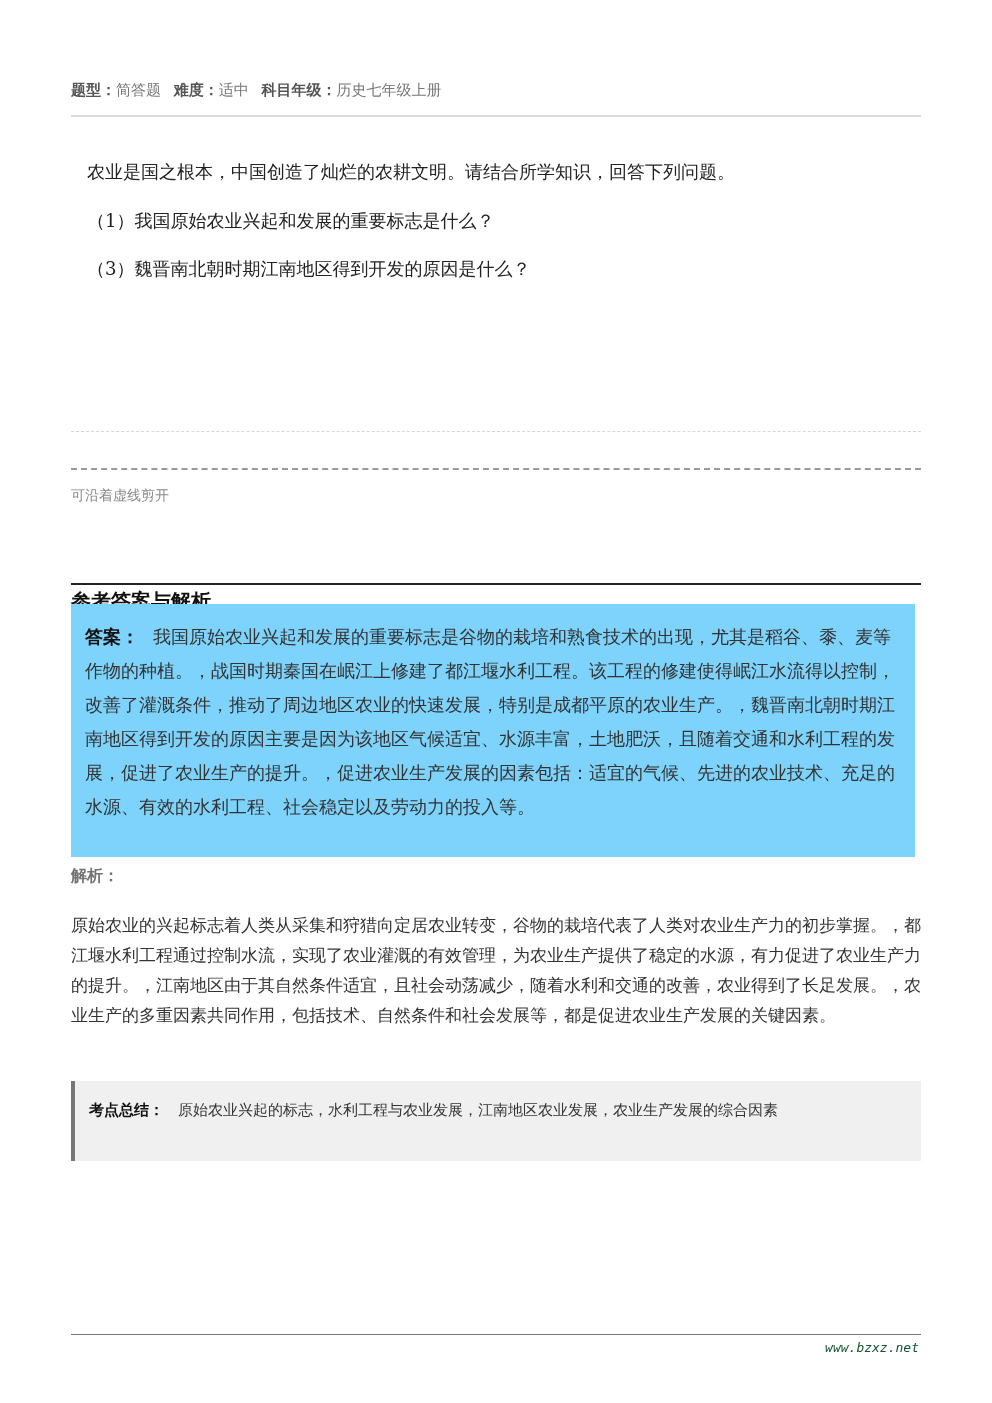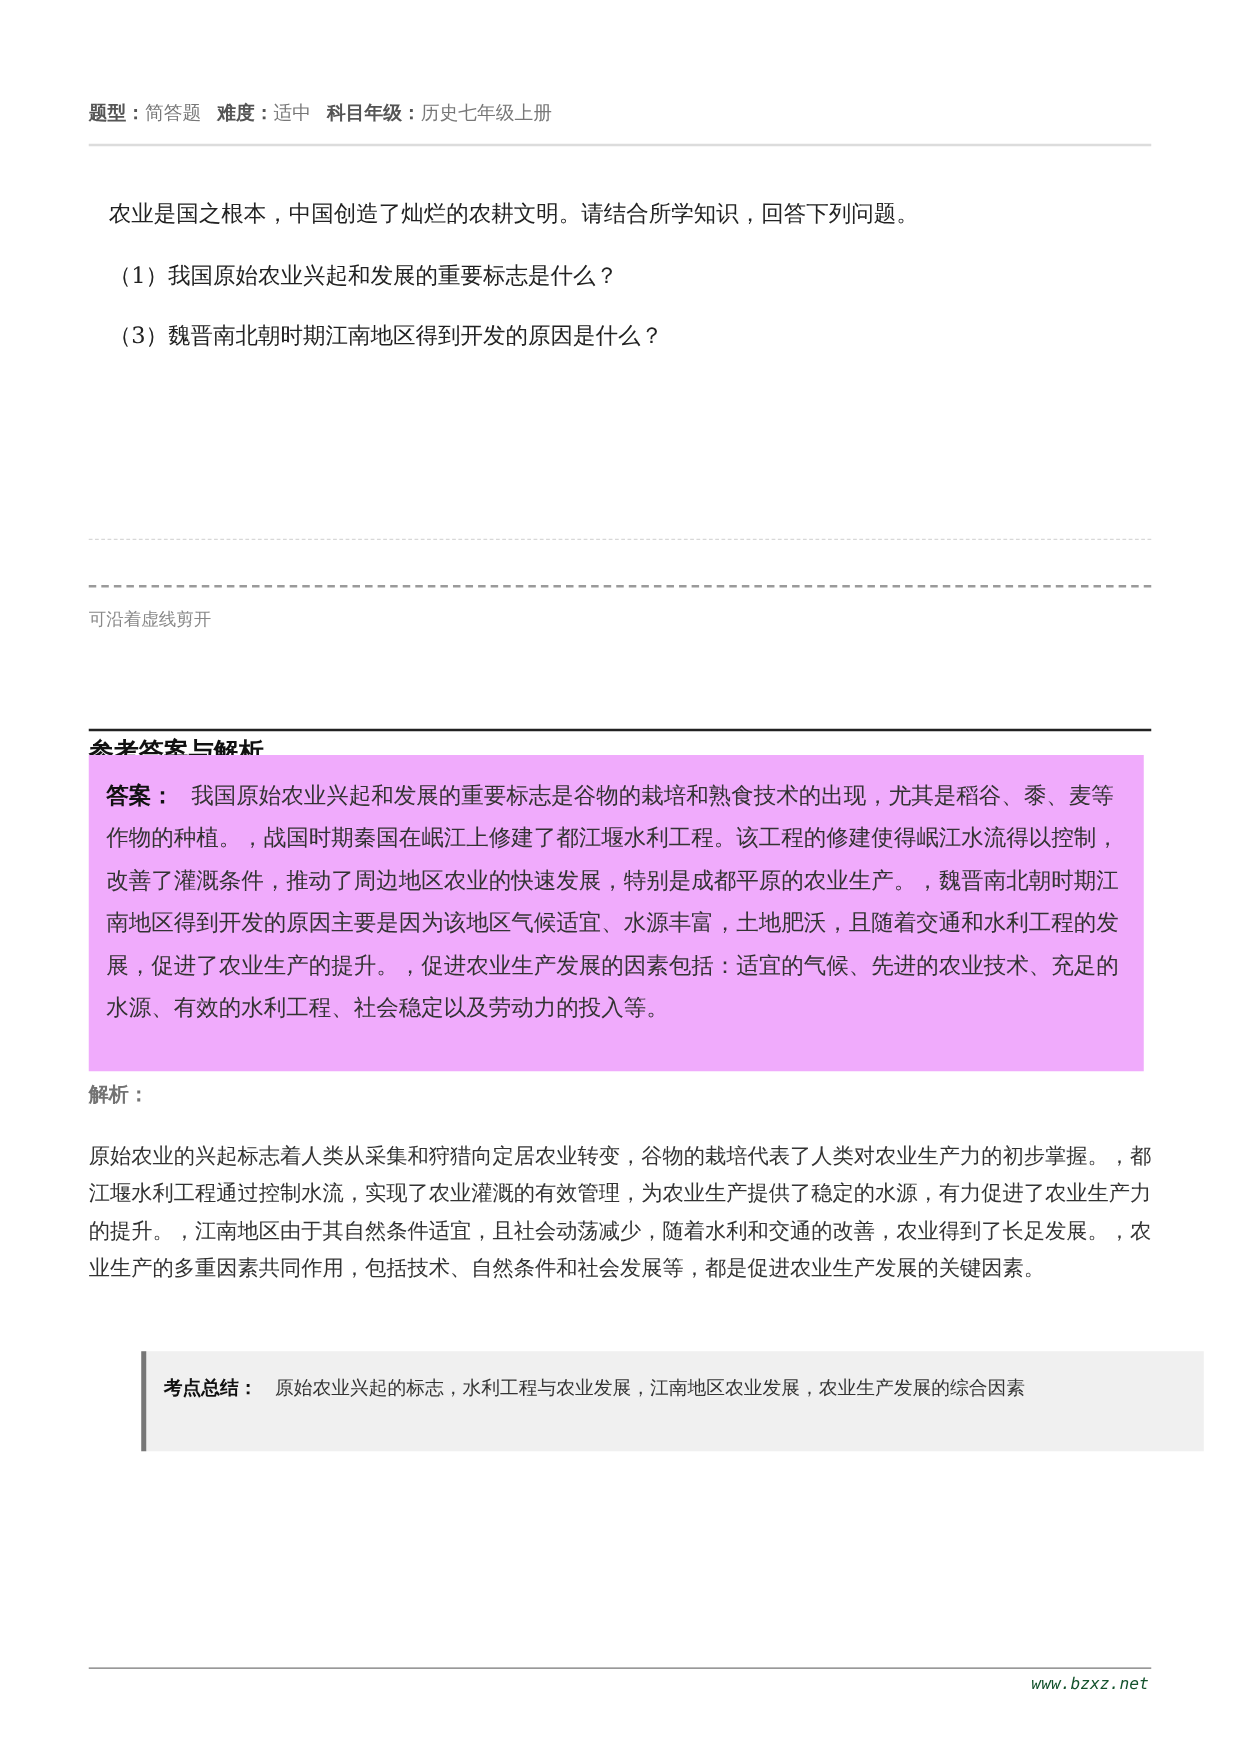--- a/index.html
+++ b/index.html
@@ -20,33 +20,33 @@
 
   .dash1 { position: absolute; left: 71px; width: 850px; top: 431px; border-top: 1px dashed #d8d8d8; }
   .dash2 { position: absolute; left: 71px; width: 850px; top: 468px; border-top: 2px dashed #9a9a9a; }
   .cut-note { position: absolute; left: 71px; width: 850px; top: 487px; text-align: left; font-size: 14px; color: #888; }
 
   .section-title { top: 548px; font-family: "DejaVu Sans", "Liberation Sans", sans-serif; font-weight: bold; font-size: 20px; color: #111; margin-top: 40px; }
   .section-line { position: absolute; left: 71px; width: 850px; top: 583px; border-top: 2px solid #222; }
 
   .answer-box {
     position: absolute; left: 71px; width: 810px; top: 604px;
-    background: #f0abfc; padding: 16px 20px 16px 14px;
+    background: #7dd3fc; padding: 16px 20px 16px 14px;
     font-size: 18px; line-height: 34px; color: #333; height: 221px;
   }
   .answer-box .lbl { font-family: "DejaVu Sans", "Liberation Sans", sans-serif; font-weight: bold; color: #111; margin-right: 14px; }
 
   .analysis-title { top: 866px; font-family: Liberation Sans, sans-serif; font-weight: bold; font-size: 16px; color: #737373; }
   .analysis-body { top: 910px; font-size: 17px; line-height: 30px; color: #333; }
 
   .summary-box {
     position: absolute; left: 71px; width: 826px; top: 1081px; height: 80px;
     background: #f0f0f0; border-left: 4px solid #777;
     padding: 16px 20px 0 14px; box-sizing: border-box; width: 850px;
-    font-size: 15px; line-height: 26px; color: #333; margin-left: 42px;
+    font-size: 15px; line-height: 26px; color: #333;
   }
   .summary-box .lbl { font-family: "DejaVu Sans", "Liberation Sans", sans-serif; font-weight: bold; color: #111; margin-right: 14px; }
 
   .footer-line { position: absolute; left: 71px; width: 850px; top: 1334px; border-top: 1px solid #777; }
   .footer-url { position: absolute; left: 71px; width: 848px; top: 1340px; text-align: right; font-family: "DejaVu Sans Mono", "Liberation Mono", monospace; font-style: italic; font-size: 13px; color: #14532d; }
 </style>
 </head>
 <body>
 
 <div class="page meta-row">

